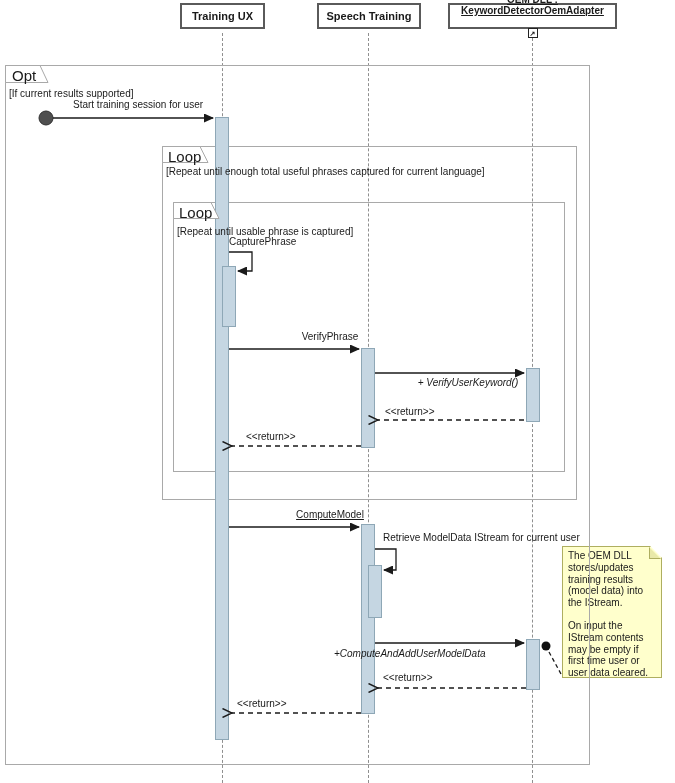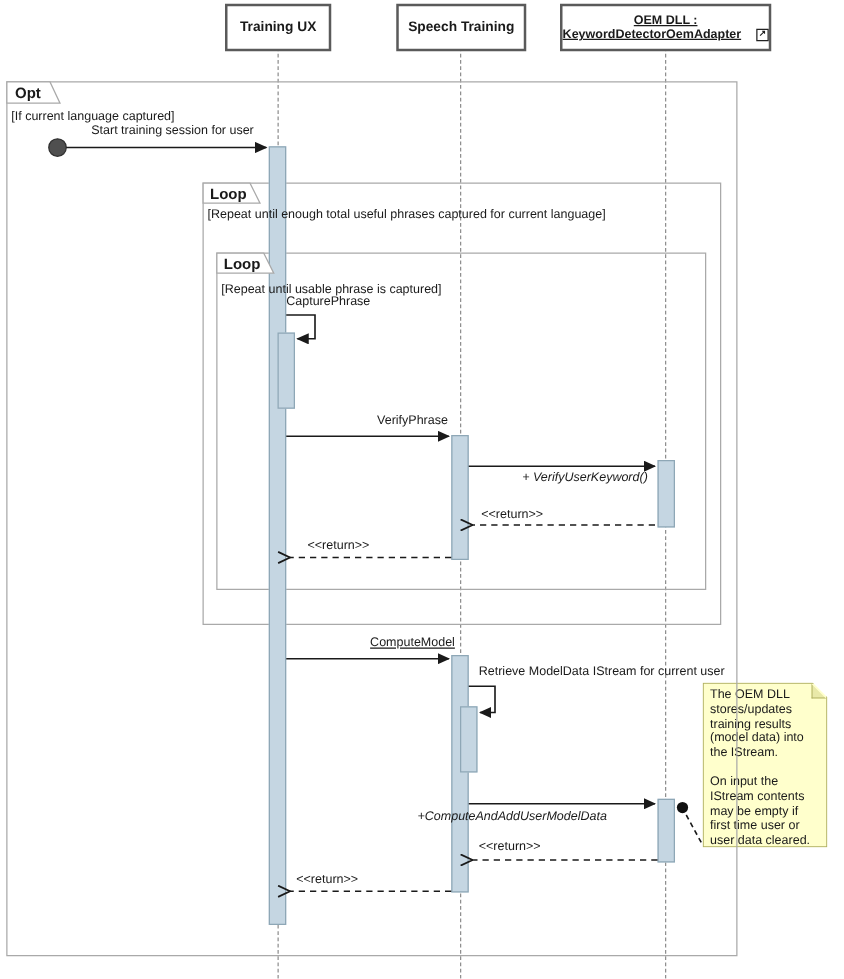--- a/index.html
+++ b/index.html
@@ -4,35 +4,35 @@
 <style>
   html,body{margin:0;padding:0;background:#ffffff;}
   #canvas{
     position:relative;width:675px;height:783px;background:#ffffff;overflow:hidden;
     font-family:"Liberation Sans", sans-serif;color:#1a1a1a;
   }
   
   .lifeline{position:absolute;top:33px;height:750px;width:0;border-left:1px dashed #8f8f8f;z-index:0;}
   
   .hbox{
-    position:absolute;top:3px;height:38px;border:2px solid #5a5a5a;background:#ffffff;
+    position:absolute;top:3px;height:26px;border:2px solid #5a5a5a;background:#ffffff;
     display:flex;align-items:center;justify-content:center;flex-direction:column;
     font-weight:bold;font-size:11px;z-index:5;box-sizing:border-box;line-height:1.1;
   }
   .hbox.oem{font-size:10px;}
   .hbox.oem .u{text-decoration:underline;white-space:nowrap;}
-  .oem-row{display:flex;align-items:center;gap:12px;}
+  .oem-row{display:flex;align-items:center;gap:12px;flex-direction:column;}
   .expand-icon{
     display:inline-flex;width:10px;height:10px;border:1px solid #222;background:#fff;
     align-items:center;justify-content:center;font-size:7px;line-height:1;box-sizing:border-box;
     text-decoration:none;
   }
   
   .frame{position:absolute;border:1px solid #a9a9a9;background:transparent;z-index:2;pointer-events:none;box-sizing:border-box;}
-  .tab-text{position:absolute;font-weight:bold;font-size:12px;z-index:5;}
+  .tab-text{position:absolute;font-weight:normal;font-size:15px;z-index:5;}
   .guard{position:absolute;font-size:10px;z-index:5;white-space:nowrap;}
   
   .act{position:absolute;width:14px;background:#c5d6e2;border:1px solid #8ea7b6;box-sizing:border-box;z-index:3;}
   
   .mlabel{position:absolute;font-size:10px;z-index:6;white-space:nowrap;}
   .mlabel.it{font-style:italic;}
   .mlabel.ctr{text-align:center;}
   .mlabel.rt{text-align:center;}
   
   .note{
@@ -124,21 +124,21 @@
     <line x1="375" y1="643" x2="524" y2="643" stroke="#1a1a1a" stroke-width="1.3" marker-end="url(#mF)"></line>
 
     <circle cx="546" cy="646" r="4.5" fill="#111"></circle>
     <line x1="549" y1="652" x2="561" y2="674" stroke="#1a1a1a" stroke-width="1.3" stroke-dasharray="4,3"></line>
 
     <line x1="526" y1="688" x2="377" y2="688" stroke="#1a1a1a" stroke-width="1.3" stroke-dasharray="5,4" marker-end="url(#mO)"></line>
     <line x1="361" y1="713" x2="231" y2="713" stroke="#1a1a1a" stroke-width="1.3" stroke-dasharray="5,4" marker-end="url(#mO)"></line>
   </svg>
 
   <div class="tab-text" style="left:12px;top:67px;">Opt</div>
-  <div class="guard" style="left:9px;top:88px;">[If current language captured]</div>
+  <div class="guard" style="left:9px;top:88px;">[If current results supported]</div>
 
   <div class="tab-text" style="left:168px;top:148px;">Loop</div>
   <div class="guard" style="left:166px;top:166px;">[Repeat until enough total useful phrases captured for current language]</div>
 
   <div class="tab-text" style="left:179px;top:204px;">Loop</div>
   <div class="guard" style="left:177px;top:226px;text-align:center;">[Repeat until usable phrase is captured]</div>
 
   <div class="mlabel ctr" style="left:58px;top:99px;width:160px;">Start training session for user</div>
   <div class="mlabel" style="left:229px;top:236px;">CapturePhrase</div>
   <div class="mlabel ctr" style="left:290px;top:331px;width:80px;">VerifyPhrase</div>

